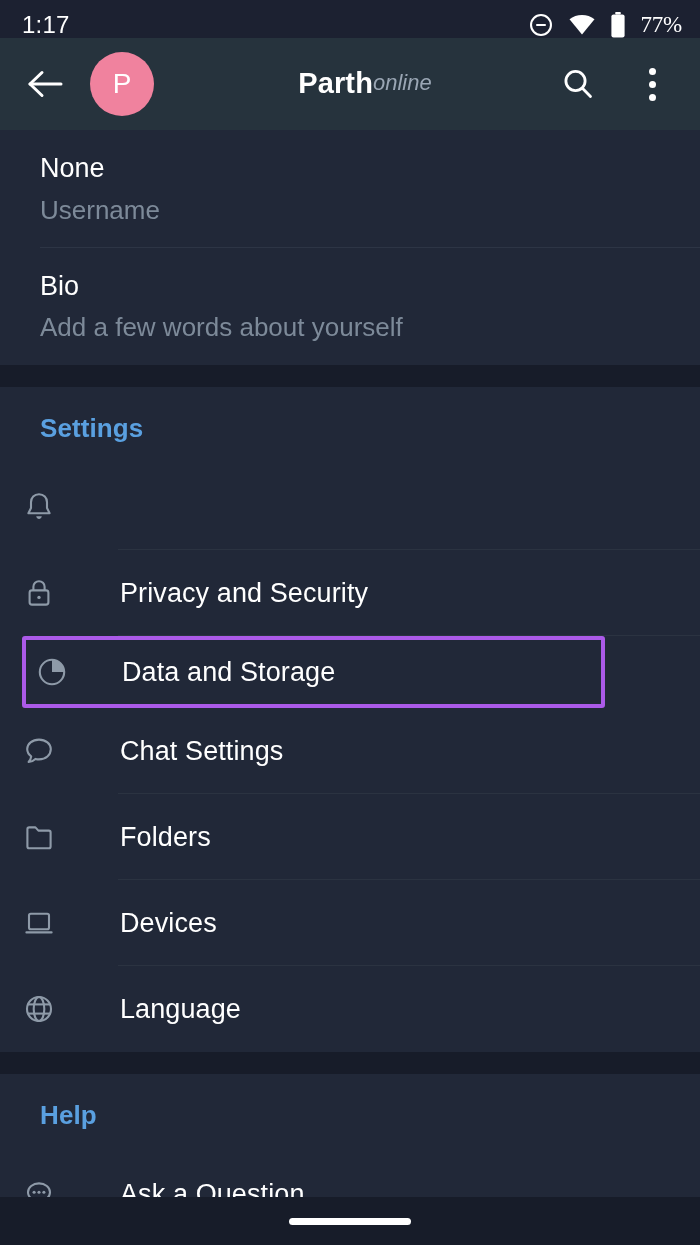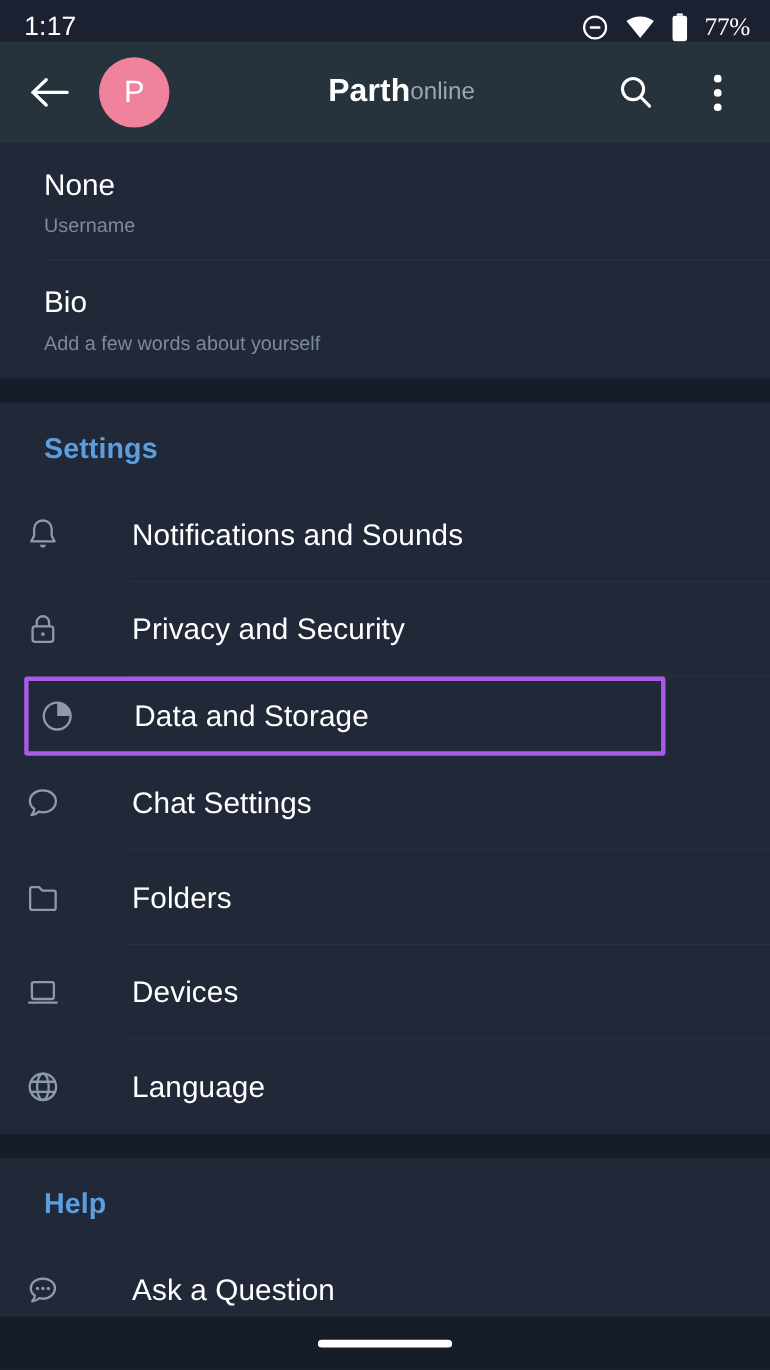--- a/index.html
+++ b/index.html
@@ -29,31 +29,31 @@
   }
   .back-btn { width:44px; height:44px; display:flex; align-items:center; justify-content:center; flex:0 0 auto; }
   .avatar {
     width:64px; height:64px; border-radius:50%;
     background:#f0829e; color:#ffffff;
     display:flex; align-items:center; justify-content:center;
     font-size:28px; font-weight:400; margin-left:22px; flex:0 0 auto;
   }
   .titlewrap { margin-left:24px; display:flex; flex-direction:row; justify-content:center; flex:1 1 auto; min-width:0; }
   .title { color:#ffffff; font-size:29px; font-weight:700; line-height:1.15; letter-spacing:.1px; }
-  .subtitle { color:#9aa6b4; font-size:22px; font-weight:400; line-height:1.3; margin-top:2px; }
+  .subtitle { color:#9aa6b4; font-size:22px; font-weight:400; line-height:1.3; margin-top:2px;font-style:italic; }
   .appbar-act { width:52px; height:52px; display:flex; align-items:center; justify-content:center; flex:0 0 auto; }
   .appbar-act.menu { margin-left:22px; }
   .dots { display:flex; flex-direction:column; gap:6px; align-items:center; }
   .dots i { width:7px; height:7px; border-radius:50%; background:#ffffff; display:block; }
 
   
   .profile { background:#212838; }
   .prow { padding:22px 0 20px 40px; position:relative; }
   .prow-main { color:#ffffff; font-size:27px; line-height:1.25; }
-  .prow-sub { color:#7d8a99; font-size:18px; line-height:1.3; margin-top:8px; }
+  .prow-sub { color:#7d8a99; font-size:26px; line-height:1.3; margin-top:8px; }
   .prow .sep {
     position:absolute; left:40px; right:0; bottom:0; height:1px; background:#2d3545;
   }
 
   
   .gap { height:22px; background:#171c29; }
 
   
   .section { background:#212838; }
   .section-header {
@@ -154,21 +154,20 @@
   <div class="section">
     <div class="section-header">Settings</div>
 
     <div class="row">
       <span class="row-icon">
         <svg width="36" height="36" viewBox="0 0 36 36">
           <path d="M18 5.2 C13.2 5.2 10 8.6 10 13.2 V19 L7.4 24.2 H28.6 L26 19 V13.2 C26 8.6 22.8 5.2 18 5.2 Z" fill="none" stroke="#8e9aa8" stroke-width="2.1" stroke-linejoin="round"></path>
           <path d="M15.2 27.2 C15.6 29 16.7 29.9 18 29.9 C19.3 29.9 20.4 29 20.8 27.2 Z" fill="#8e9aa8"></path>
         </svg>
       </span>
-      <span class="row-label">Notifications and Sounds</span>
       <span class="row-sep"></span>
     </div>
 
     <div class="row">
       <span class="row-icon">
         <svg width="36" height="36" viewBox="0 0 36 36">
           <rect x="8.6" y="15.4" width="18.8" height="14.2" rx="2.4" fill="none" stroke="#8e9aa8" stroke-width="2.1"></rect>
           <path d="M12.4 15.4 V11.8 C12.4 8.7 14.9 6.2 18 6.2 C21.1 6.2 23.6 8.7 23.6 11.8 V15.4" fill="none" stroke="#8e9aa8" stroke-width="2.1"></path>
           <circle cx="18" cy="22.4" r="1.7" fill="#8e9aa8"></circle>
         </svg>

